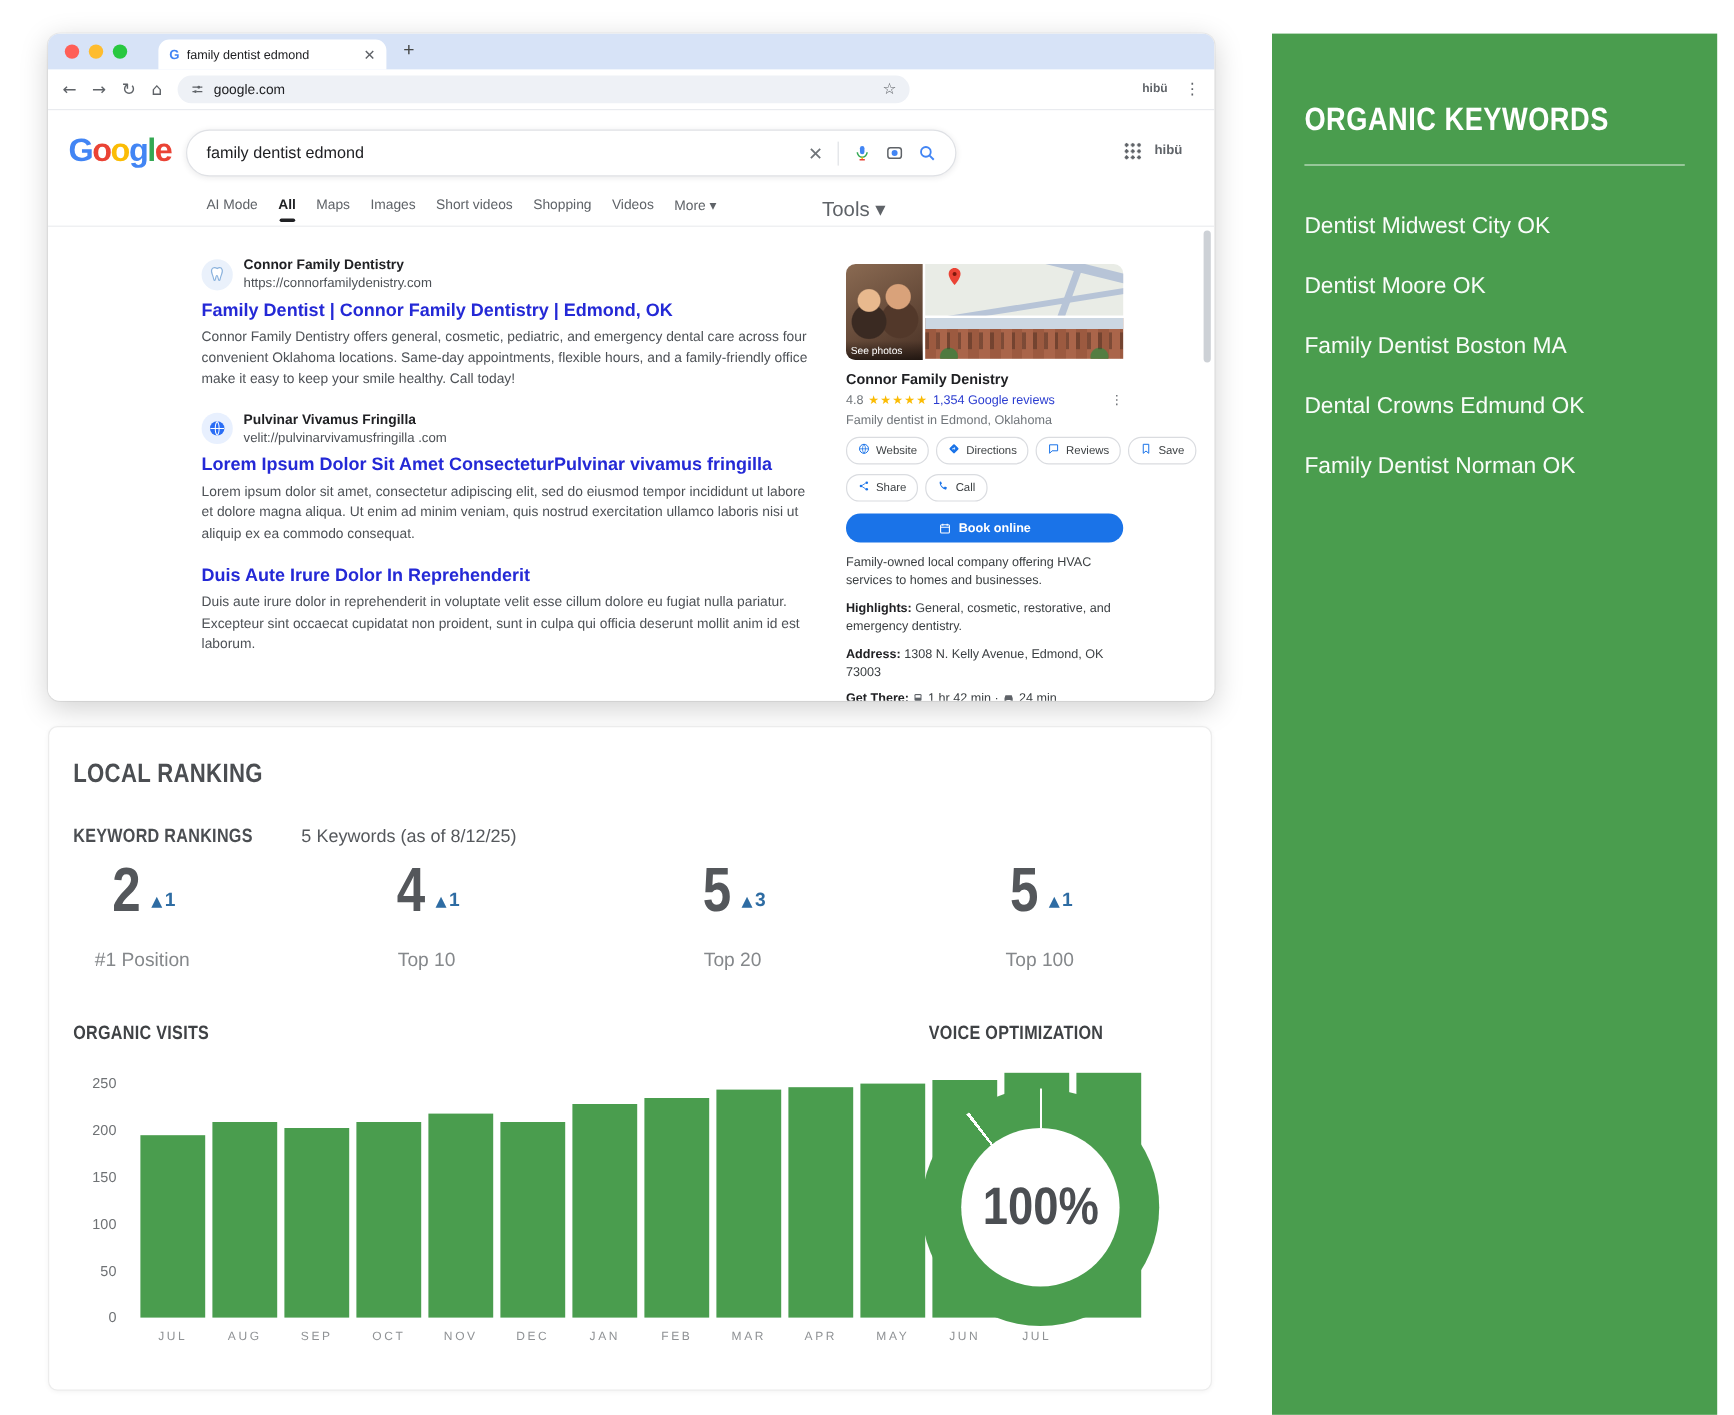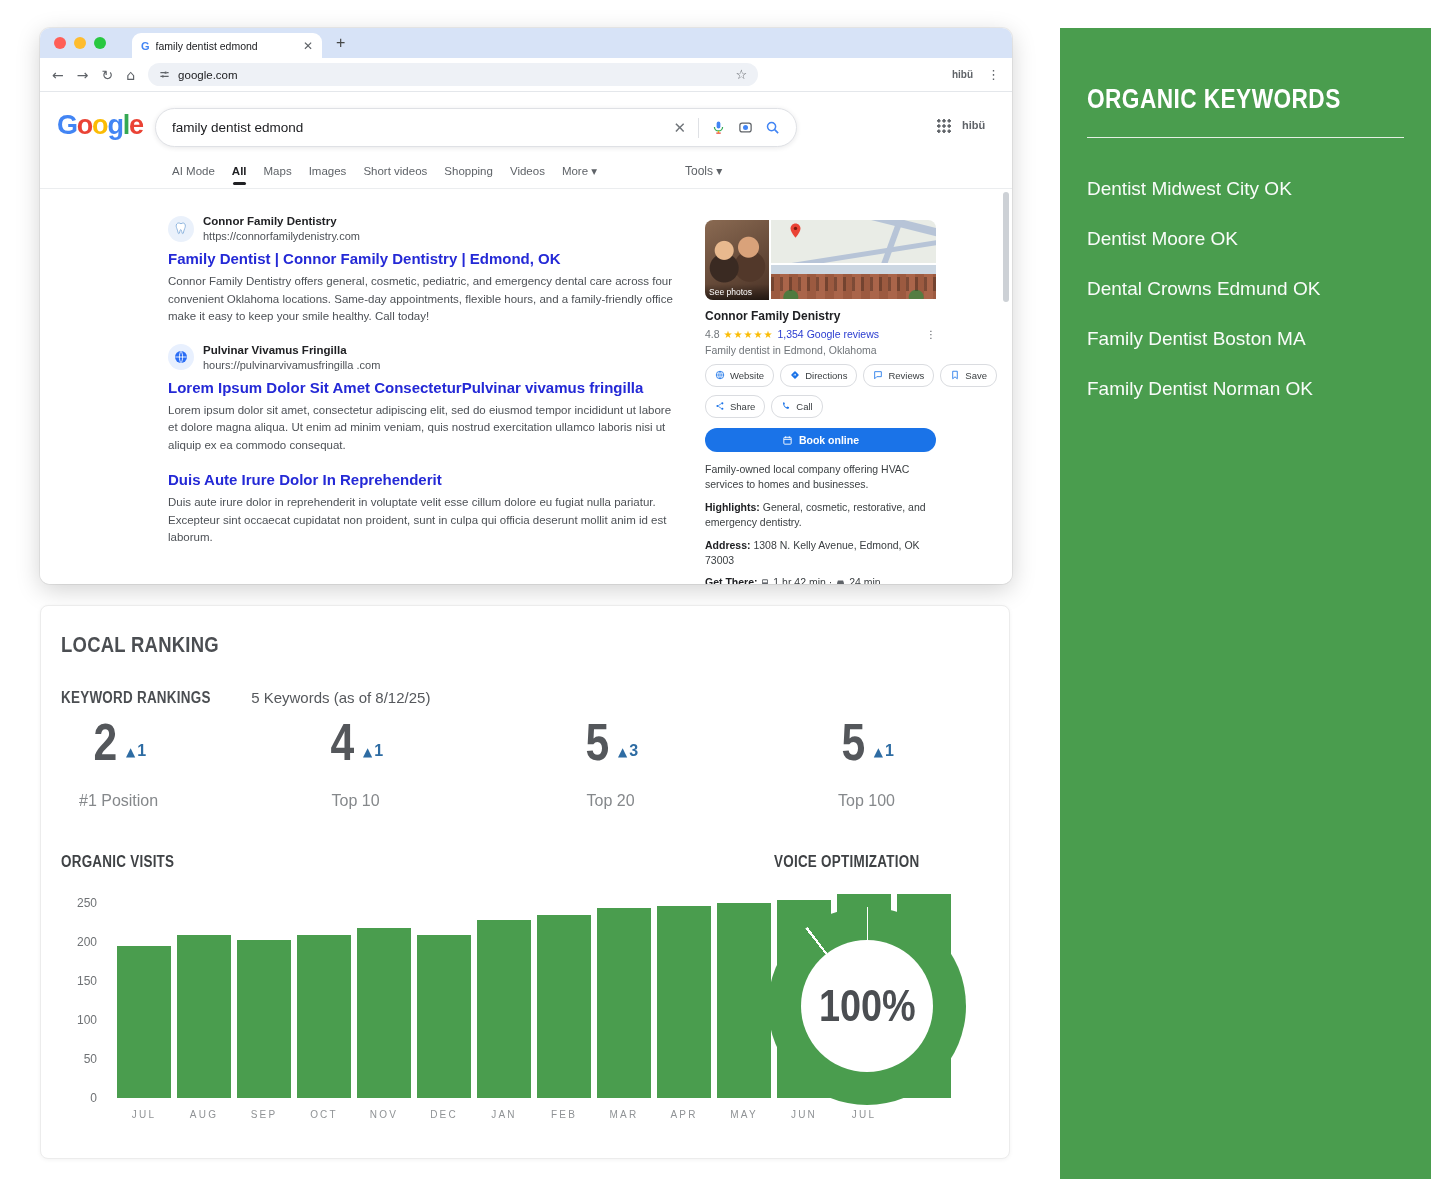--- a/index.html
+++ b/index.html
@@ -40,21 +40,21 @@
   .sb-x{font-size:15px;color:#70757a;}
   .sb-div{width:1px;height:20px;background:#dfe1e5;}
   .apps-grid{left:897px;top:27px;width:14px;height:14px;
     background-image:radial-gradient(circle,#5f6368 1.5px,transparent 1.7px);
     background-size:5.2px 5.2px;background-position:center;}
   .serp-hibu{left:922px;top:27px;font-size:11px;font-weight:700;color:#5f6368;}
   .navtabs{left:132px;top:72px;display:flex;gap:17px;font-size:11.5px;color:#5f6368;align-items:center;}
   .navtab{white-space:nowrap;}
   .navtab.active{color:#202124;font-weight:700;position:relative;}
   .navtab.active::after{content:"";position:absolute;left:1px;right:1px;bottom:-8px;height:3px;background:#202124;border-radius:2px;}
-  .tools{left:645px;top:72px;font-size:12px;color:#5f6368;}
+  .tools{left:645px;top:72px;font-size:17px;color:#5f6368;}
   .serp-div{left:0;right:0;top:96px;height:0;border-bottom:1px solid #ebedef;}
   .scroll-thumb{right:3px;top:100px;width:6px;height:110px;background:#cdd1d6;border-radius:3px;}
 
   
   #results-col{position:absolute;left:128px;top:122px;width:524px;}
   .r-block{margin-bottom:17px;}
   .r-head{display:flex;align-items:center;gap:9px;}
   .fav-circle{width:26px;height:26px;border-radius:50%;display:flex;align-items:center;justify-content:center;flex:0 0 26px;}
   .fav-circle.tooth{background:#eaf1fb;}
   .fav-circle.globe{background:#e8f0fe;}
@@ -240,21 +240,21 @@
         <div class="r-block">
           <div class="r-head">
             <span class="fav-circle globe">
               <svg width="16" height="16" viewBox="0 0 24 24">
                 <circle cx="12" cy="12" r="9" fill="#2a6df5"></circle>
                 <path d="M3.5 12h17M12 3.5c3.2 2.7 3.2 14.3 0 17-3.2-2.7-3.2-14.3 0-17z" stroke="#fff" stroke-width="1.3" fill="none"></path>
               </svg>
             </span>
             <div>
               <div class="r-site">Pulvinar Vivamus Fringilla</div>
-              <div class="r-url">hours://pulvinarvivamusfringilla .com</div>
+              <div class="r-url">velit://pulvinarvivamusfringilla .com</div>
             </div>
           </div>
           <div class="r-title">Lorem Ipsum Dolor Sit Amet ConsecteturPulvinar vivamus fringilla</div>
           <div class="r-snippet">Lorem ipsum dolor sit amet, consectetur adipiscing elit, sed do eiusmod tempor incididunt ut labore et dolore magna aliqua. Ut enim ad minim veniam, quis nostrud exercitation ullamco laboris nisi ut aliquip ex ea commodo consequat.</div>
         </div>
         <div class="r-block">
           <div class="r-title">Duis Aute Irure Dolor In Reprehenderit</div>
           <div class="r-snippet">Duis aute irure dolor in reprehenderit in voluptate velit esse cillum dolore eu fugiat nulla pariatur. Excepteur sint occaecat cupidatat non proident, sunt in culpa qui officia deserunt mollit anim id est laborum.</div>
         </div>
       </div>
@@ -369,22 +369,22 @@
     </div>
   </div>
 </div>
 
 <aside class="sidebar">
   <span class="cond sb-title">ORGANIC KEYWORDS</span>
   <hr class="sb-hr">
   <ul class="kw-list" id="kw-list">
       <li>Dentist Midwest City OK</li>
       <li>Dentist Moore OK</li>
+      <li>Family Dentist Boston MA</li>
       <li>Dental Crowns Edmund OK</li>
-      <li>Family Dentist Boston MA</li>
       <li>Family Dentist Norman OK</li>
     </ul>
 </aside>
 
 <section class="card">
   <span class="abs cond lr-title">LOCAL RANKING</span>
   <div class="abs kr-row">
     <span class="cond kr-label">KEYWORD RANKINGS</span>
     <span class="kr-detail">5 Keywords (as of 8/12/25)</span>
   </div>

